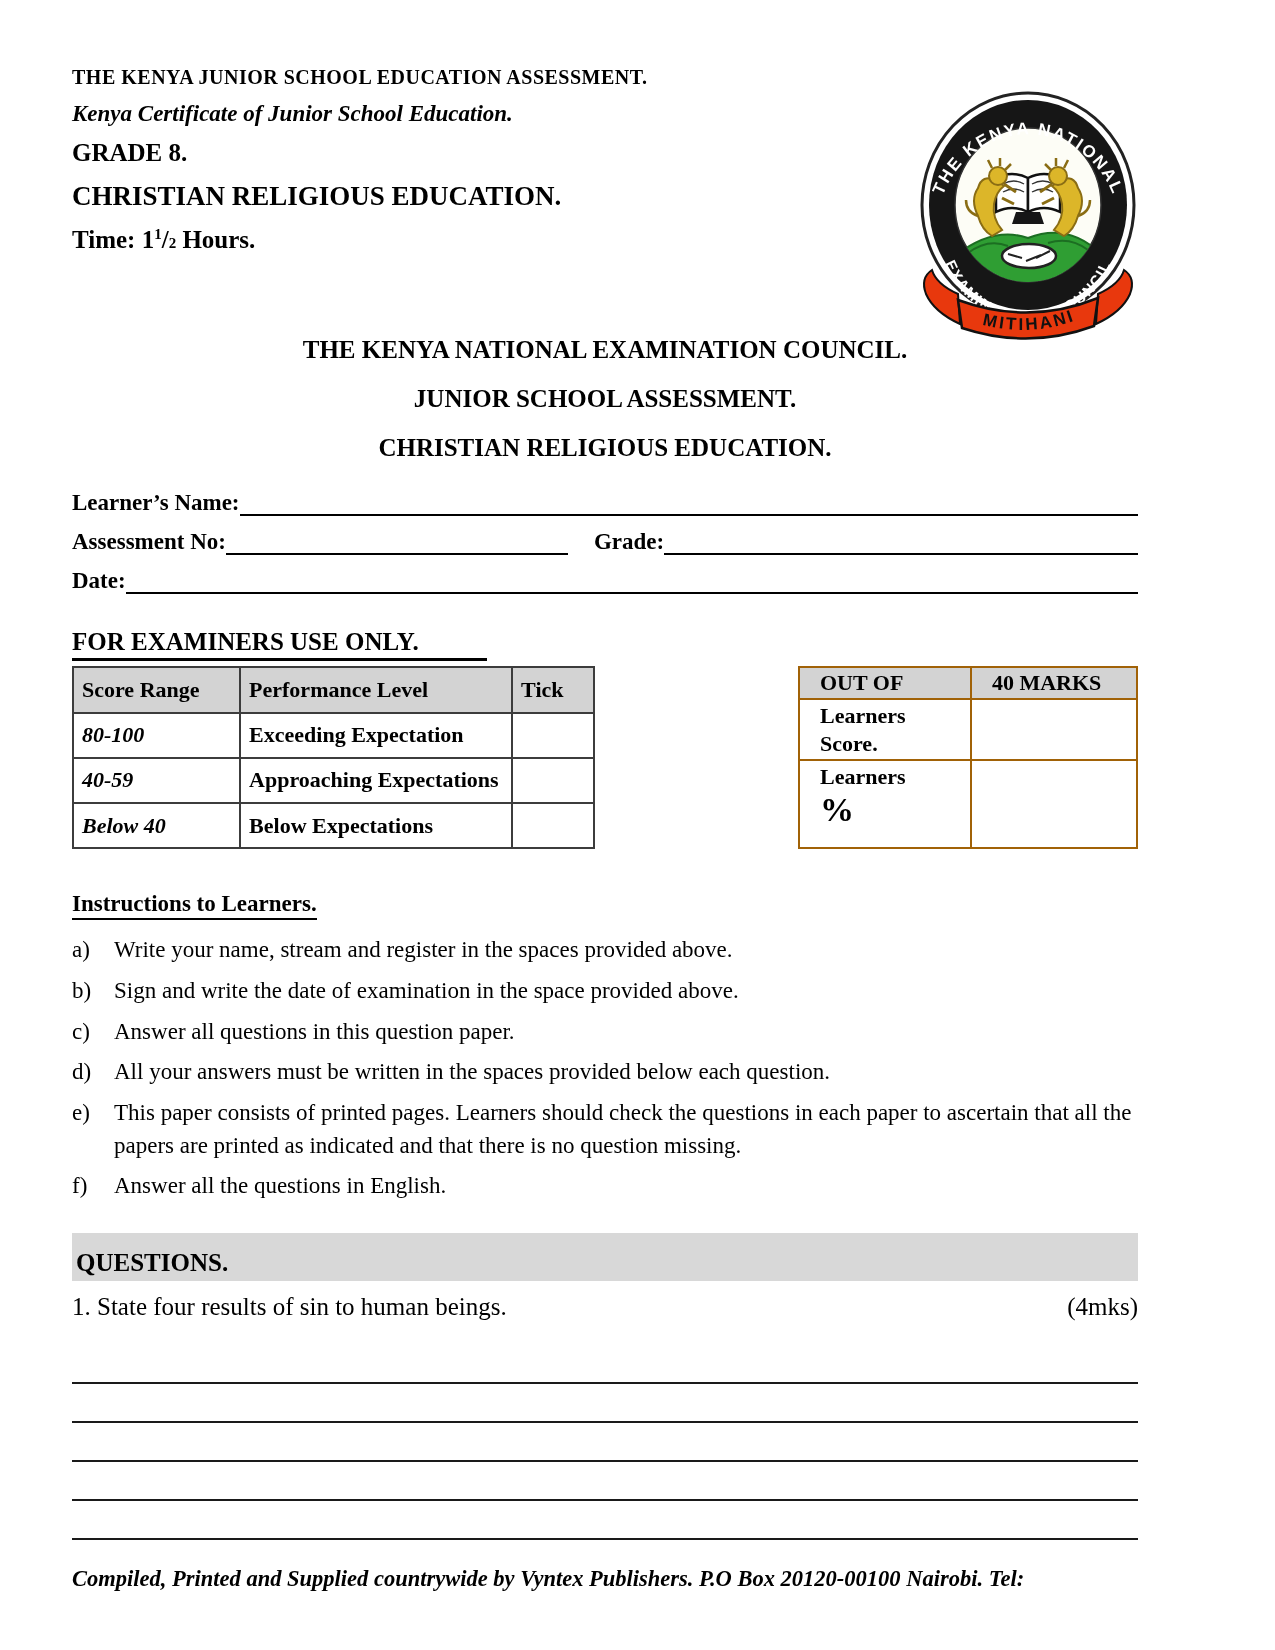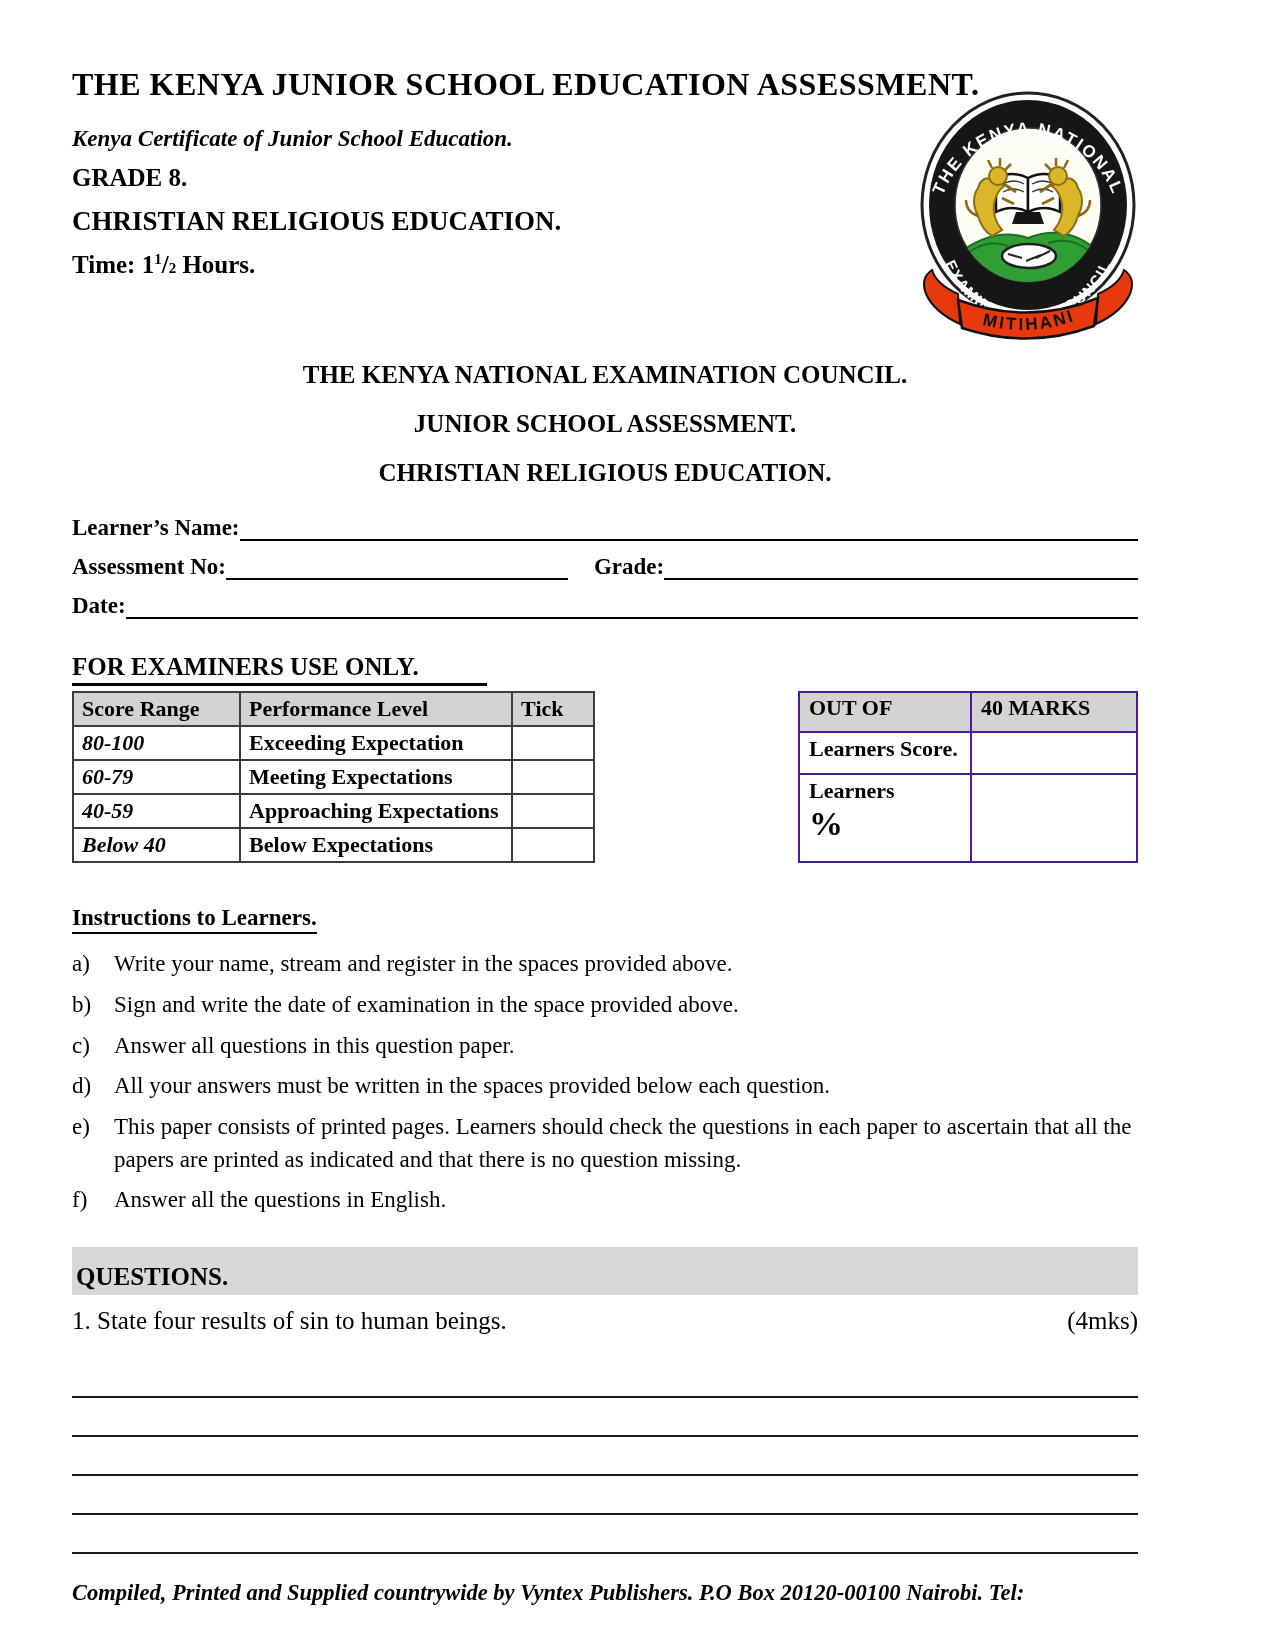--- a/index.html
+++ b/index.html
@@ -8,21 +8,21 @@
     position: relative;
     width: 1275px; height: 1650px;
     background: #fff;
     font-family: "Liberation Serif", serif;
     color: #000;
     overflow: hidden;
   }
   .content { position: absolute; left: 72px; top: 66px; width: 1066px; }
 
   
-  .doc-title { font-size: 32px; font-weight: bold; letter-spacing: .5px; margin-bottom: 23px; }
+  .doc-title { font-size: 20px; font-weight: bold; letter-spacing: .5px; margin-bottom: 12px; }
   .doc-subtitle { font-size: 23px; font-weight: bold; font-style: italic; margin-bottom: 12px; }
   .doc-grade { font-size: 25px; font-weight: bold; margin-bottom: 14px; }
   .doc-subject { font-size: 27px; font-weight: bold; margin-bottom: 14px; }
   .doc-time { font-size: 25px; font-weight: bold; }
   .doc-time sup { font-size: 15px; vertical-align: super; }
   .doc-time sub { font-size: 15px; vertical-align: baseline; }
 
   
   .logo-wrap { position: absolute; left: 908px; top: 88px; width: 244px; height: 262px; }
 
@@ -44,21 +44,21 @@
   .score-table { width: 523px; }
   .score-table th, .score-table td { border: 2px solid #3c3c3c; font-size: 22px; padding: 3px 8px; text-align: left; }
   .score-table th { background: #d3d3d3; font-weight: bold; }
   .score-table .col-range { width: 180px; }
   .score-table .col-level { width: 291px; }
   .score-table .col-tick  { width: 85px; }
   .range-cell { font-weight: bold; font-style: italic; }
   .range-center { text-align: center; font-family: Liberation Serif, serif; }
   .level-cell { font-weight: bold; }
   .marks-table { width: 340px; margin-left: auto; }
-  .marks-table th, .marks-table td { border: 2px solid #4c1d95; font-size: 22px; padding: 2px 9px; text-align: left; vertical-align: top; }
+  .marks-table th, .marks-table td { border: 2px solid #a16207; font-size: 22px; padding: 2px 20px; text-align: left; vertical-align: top; }
   .marks-table th { background: #d3d3d3; font-weight: bold; }
   .marks-table .col-l { width: 173px; }
   .marks-table .col-v { width: 167px; }
   .marks-label { font-weight: bold; line-height: 1.25; }
   .pct { font-size: 34px; font-weight: bold; line-height: 1.1; }
   .marks-row-2 td { height: 88px; }
 
   
   .instr-heading { margin-top: 42px; font-size: 23px; font-weight: bold; display: inline-block; border-bottom: 2px solid #000; padding-bottom: 1px; }
   .instr-list { margin-top: 14px; }
@@ -186,25 +186,20 @@
           <th class="col-range">Score Range</th>
           <th class="col-level">Performance Level</th>
           <th class="col-tick">Tick</th>
         </tr>
         <tr>
           <td class="range-cell range-center">80-100</td>
           <td class="level-cell">Exceeding Expectation</td>
           <td></td>
         </tr>
         <tr>
-          <td class="range-cell">60-79</td>
-          <td class="level-cell">Meeting Expectations</td>
-          <td></td>
-        </tr>
-        <tr>
           <td class="range-cell">40-59</td>
           <td class="level-cell">Approaching Expectations</td>
           <td></td>
         </tr>
         <tr>
           <td class="range-cell">Below 40</td>
           <td class="level-cell">Below Expectations</td>
           <td></td>
         </tr>
       </tbody>

